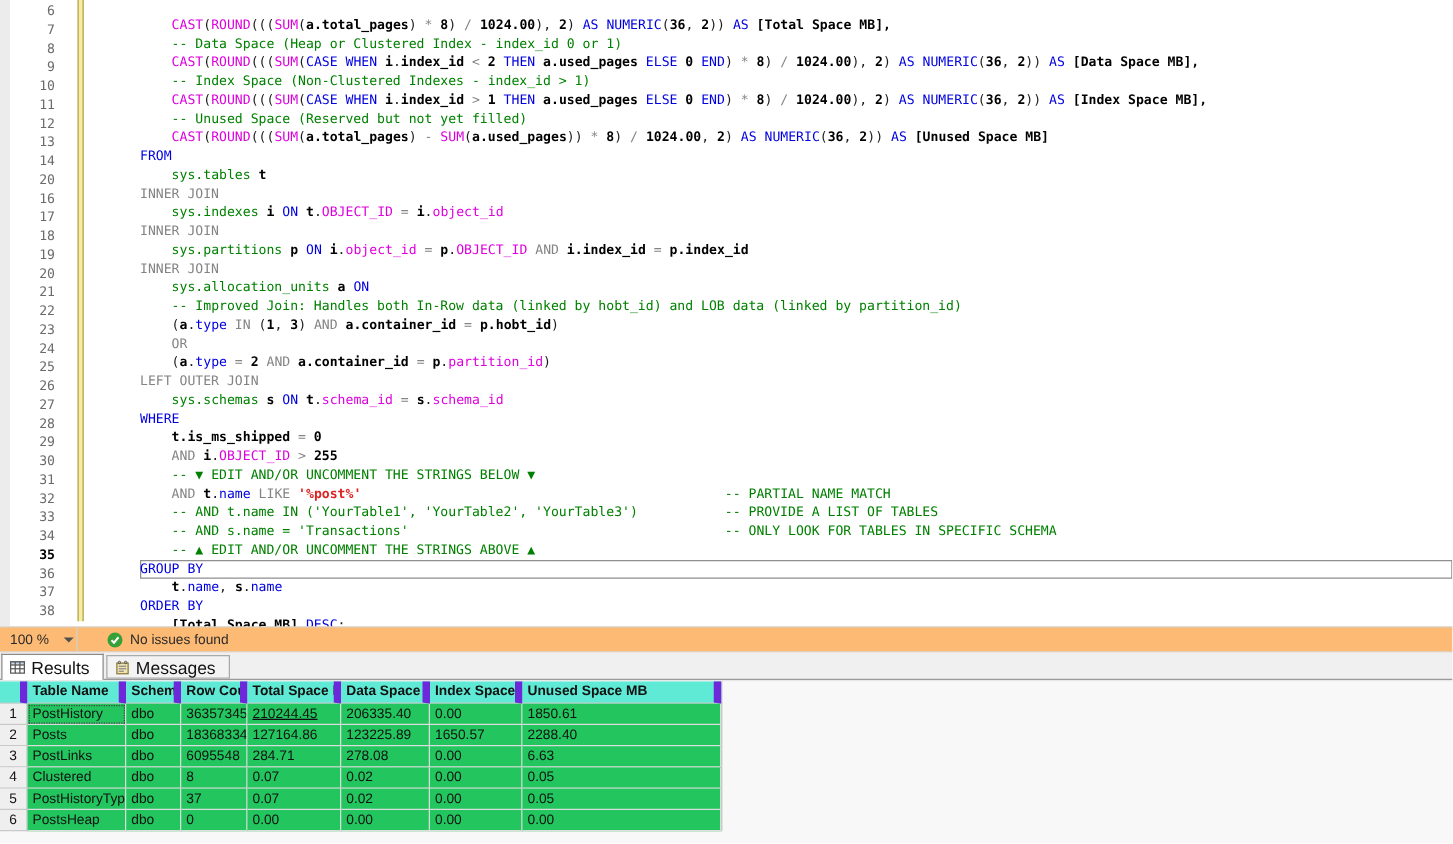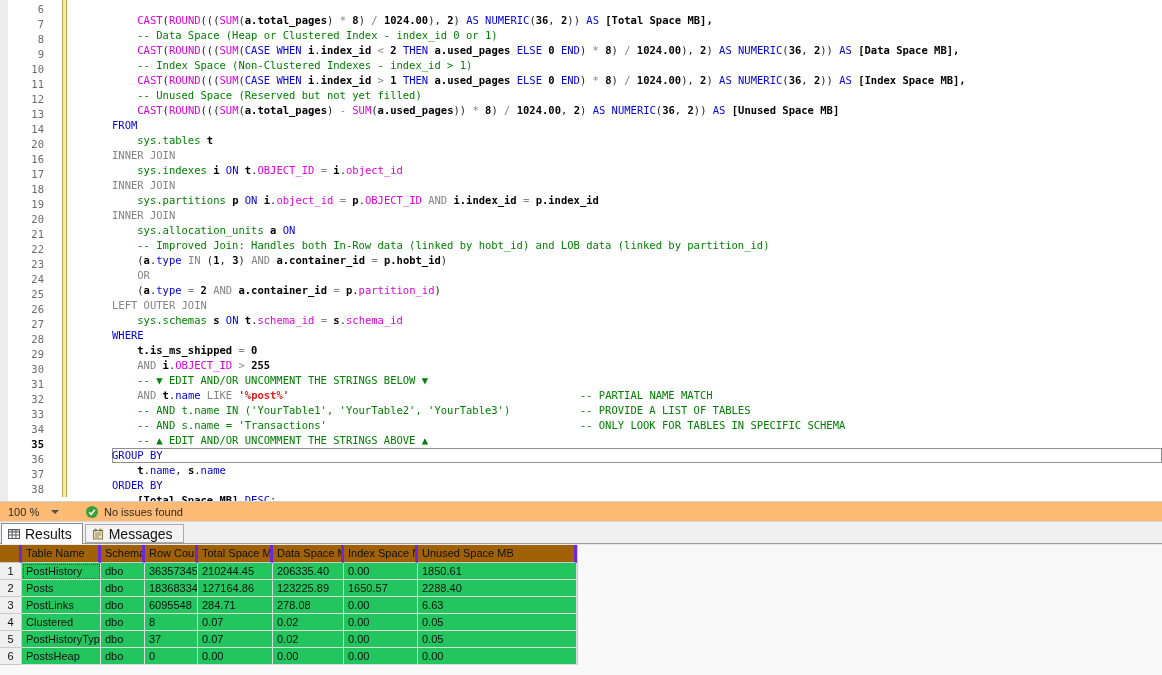--- a/index.html
+++ b/index.html
@@ -75,22 +75,22 @@
   .rtab.inactive {
     background:#f3f3f3; border:1px solid #aaaaaa; height:19px; margin-left:2px;
   }
   
   .results-pane {
     width:1162px; height:131px; background:#f8f8f8; border-top:1px solid #e8e8e8;
     font-size:11px; color:#111; overflow:hidden;
   }
   .grid { width:578px; background:#ffffff; border-right:1px solid #c9c9c9; }
   .grow { display:flex; }
-  .gh { background:#a16207; border-right:3px solid #6d28d9; border-bottom:1px solid #c9c9c9;
-        height:18px; line-height:17px; padding-left:4px; overflow:hidden; white-space:nowrap; }
+  .gh { background:#5eead4; border-right:6px solid #6d28d9; border-bottom:1px solid #c9c9c9;
+        height:18px; line-height:17px; padding-left:4px; overflow:hidden; white-space:nowrap;font-weight:bold; }
   .gh.corner { width:22px; padding-left:0; }
   .rn { width:22px; background:#efefef; border-right:1px solid #c9c9c9; border-bottom:1px solid #c9c9c9;
         height:17px; line-height:16px; text-align:center; }
   .gc { background:#22c55e; border-right:1px solid #dcdcdc; border-bottom:1px solid #dcdcdc;
         height:17px; line-height:16px; padding-left:4px; overflow:hidden; white-space:nowrap; }
   .gc.focused { outline:1px dotted #464646; outline-offset:-2px; }
 </style>
 </head>
 <body>
 
@@ -184,21 +184,21 @@
         <div class="gh" style="width: 75px;">Total Space MB</div>
         <div class="gh" style="width: 71px;">Data Space MB</div>
         <div class="gh" style="width: 74px;">Index Space MB</div>
         <div class="gh" style="width: 159px;">Unused Space MB</div>
       </div>
   <div class="grow">
         <div class="rn">1</div>
         <div class="gc focused" style="width: 79px;">PostHistory</div>
         <div class="gc" style="width: 44px;">dbo</div>
         <div class="gc" style="width: 53px;">363573456</div>
-        <div class="gc" style="width: 75px;">210244.45</div>
+        <div class="gc" style="width: 75px; text-decoration: underline;">210244.45</div>
         <div class="gc" style="width: 71px;">206335.40</div>
         <div class="gc" style="width: 74px;">0.00</div>
         <div class="gc" style="width: 159px;">1850.61</div>
       </div>
       <div class="grow">
         <div class="rn">2</div>
         <div class="gc" style="width: 79px;">Posts</div>
         <div class="gc" style="width: 44px;">dbo</div>
         <div class="gc" style="width: 53px;">183683344</div>
         <div class="gc" style="width: 75px;">127164.86</div>

